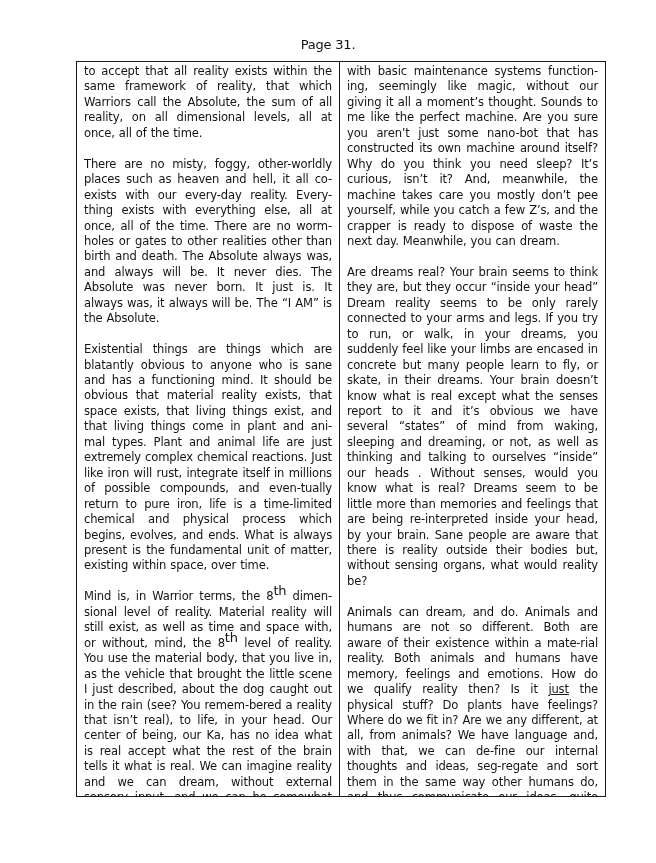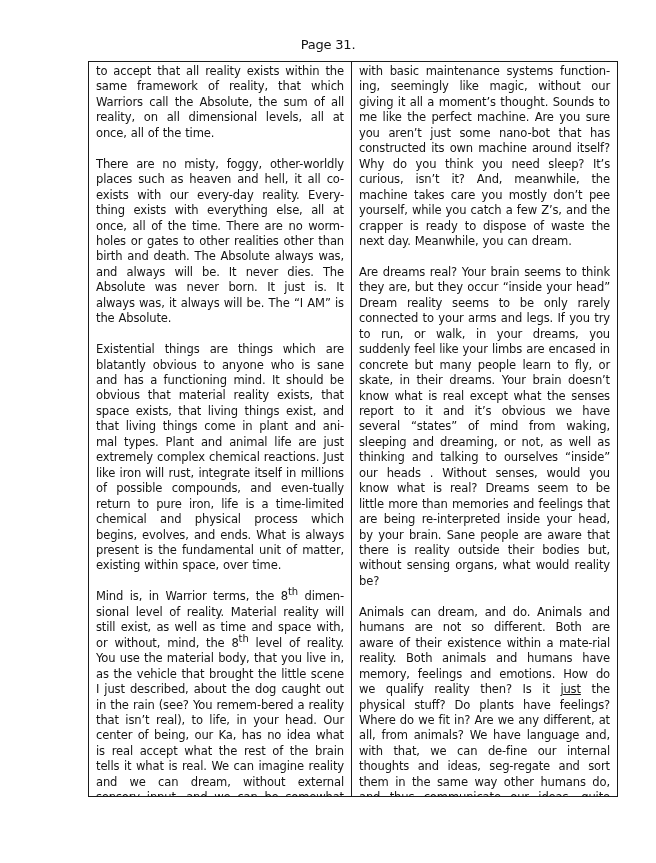--- a/index.html
+++ b/index.html
@@ -3,36 +3,36 @@
 <meta charset="utf-8">
 <style>
   html, body { margin: 0; padding: 0; background: #ffffff; }
   body { width: 656px; height: 863px; position: relative; overflow: hidden; }
   .page-number {
     position: absolute; top: 37px; left: 0; width: 656px; text-align: center;
     font-family: "DejaVu Sans", sans-serif; font-size: 13px; color: #111;
     letter-spacing: -0.2px;
   }
   .text-table {
-    position: absolute; left: 88px; top: 61px; width: 530px; height: 736px;
+    position: absolute; left: 76px; top: 61px; width: 530px; height: 736px;
     border: 1.5px solid #1a1a1a; box-sizing: border-box;
     display: flex;
   }
   .column {
     box-sizing: border-box; padding: 2px 7px 0 7px;
     font-family: "DejaVu Sans", sans-serif; font-size: 11.55px;
     line-height: 15.45px; color: #141414; text-align: justify;
     letter-spacing: -0.15px; word-spacing: 0.5px;
     overflow: hidden;
   }
   .col-left { width: 264px; border-right: 1.5px solid #1a1a1a; }
   .col-right { width: 266px; }
   .para { margin: 0 0 15.45px 0; }
   .para:last-child { margin-bottom: 0; }
-  sup { font-size: 10px; line-height: 0; vertical-align: 5px; }
+  sup { font-size: 13px; line-height: 0; vertical-align: 5px; }
   u { }
 </style>
 </head>
 <body>
 
 <div class="page-number">Page 31.</div>
 
 <div class="text-table">
   <div class="column col-left">
     <p class="para">to accept that all reality exists within the same framework of reality, that which Warriors call the Absolute, the sum of all reality, on all dimensional  levels, all at once, all of the time.</p>

